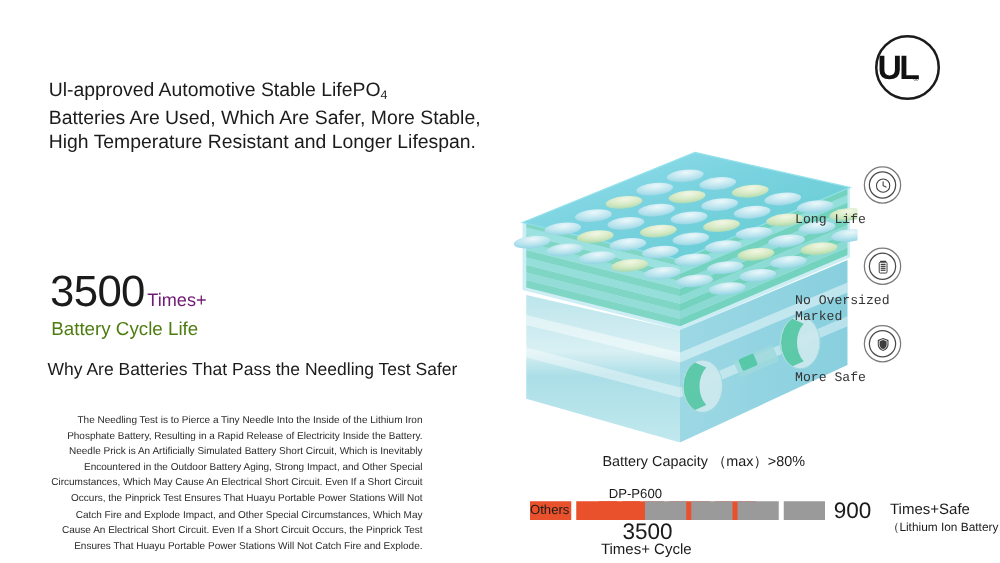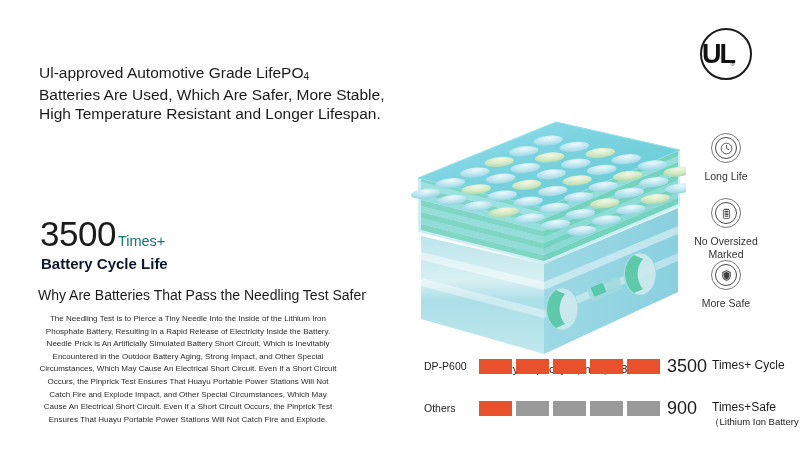--- a/index.html
+++ b/index.html
@@ -20,35 +20,35 @@
   .subhead {
     position: absolute; left: 39px; top: 63px;
     font-size: 15.5px; line-height: 19.5px; color: #1b1b1b;
     white-space: pre-line;
   }
   .subhead sub { font-size: 10px; vertical-align: baseline; position: relative; top: 2px; }
 
   
   .stat-wrap { position: absolute; left: 40px; top: 216px; display: flex; align-items: baseline; }
   .stat-num { font-size: 35px; color: #1b1b1b; letter-spacing: -0.5px; line-height: 1; }
-  .stat-unit { font-size: 14.5px; color: #0f766e; margin-left: 2px; text-align: center; }
+  .stat-unit { font-size: 14.5px; color: #701a75; margin-left: 2px; text-align: center; }
   .stat-caption {
     position: absolute; left: 41px; top: 255px;
-    font-size: 15px; color: #0f172a; font-weight: bold;
+    font-size: 15px; color: #4d7c0f;
   }
 
   
   .article-title {
     position: absolute; left: 38px; top: 287px;
     font-size: 14px; color: #1b1b1b;
   }
   .article-body {
-    position: absolute; left: 38px; top: 313px; width: 300px;
+    position: absolute; left: 38px; top: 330px; width: 300px;
     font-size: 8px; line-height: 12.6px; color: #2a2a2a;
-    text-align: center;
+    text-align: right;
   }
   .article-body p { margin: 0; }
 
   
   .render { position: absolute; left: 396px; top: 104px; width: 290px; height: 250px; }
   .render svg { display: block; }
 
   
   .ul-badge {
     position: absolute; left: 700px; top: 28px;
@@ -57,21 +57,21 @@
   }
   .ul-badge .ul-text {
     font-size: 27px; font-weight: bold; color: #111; letter-spacing: -2px;
     line-height: 1; position: relative;
   }
   .ul-badge .reg {
     position: absolute; right: -1px; bottom: 1px; font-size: 6px; font-weight: normal;
     letter-spacing: 0;
   }
 
-  .feature { position: absolute; width: 140px; text-align: center; left: 656px; }
+  .feature { position: absolute; width: 140px; left: 636px; font-family: Liberation Mono, monospace; }
   .feature .ring {
     width: 30px; height: 30px; border: 1.1px solid #7a7a7a; border-radius: 50%;
     margin: 0 auto; display: flex; align-items: center; justify-content: center;
   }
   .feature .ring .inner {
     width: 22px; height: 22px; border: 1.1px solid #4a4a4a; border-radius: 50%;
     display: flex; align-items: center; justify-content: center;
   }
   .feature .flabel {
     margin-top: 7px; font-size: 10.5px; color: #333; line-height: 13px;
@@ -80,21 +80,21 @@
   #feat-1 { top: 198px; }
   #feat-2 { top: 260px; }
 
   
   .chart { position: absolute; left: 424px; top: 350px; width: 372px; height: 96px; }
   .chart-title {
     position: absolute; left: 58px; top: 0px;
     font-size: 11.5px; color: #1b1b1b; white-space: nowrap; margin-top: 12px;
   }
   .bar-row { position: absolute; left: 0; display: flex; align-items: center; height: 16px; }
-  #row-0 { top: 8px; }
+  #row-0 { top: 39px; flex-direction: column; }
   #row-1 { top: 50px; }
   .bar-label { width: 55px; font-size: 10.5px; color: #1b1b1b; flex: none; }
   .bar-track { display: flex; gap: 4px; }
   .seg { width: 33px; height: 15px; }
   .seg.on  { background: #e8512c; }
   .seg.off { background: #9a9a9a; }
   .bar-value {
     margin-left: 7px; font-size: 18px; color: #1b1b1b; line-height: 1;
     min-width: 40px; white-space: nowrap;
   }
@@ -103,21 +103,21 @@
     position: absolute; left: 286px; top: 66px;
     font-size: 9.5px; color: #1b1b1b; white-space: nowrap;
   }
 </style>
 </head>
 <body>
 
 <div id="page">
 
 
-  <div class="subhead"><span>Ul-approved Automotive Grade LifePO</span><sub>4</sub>
+  <div class="subhead"><span>Ul-approved Automotive Stable LifePO</span><sub>4</sub>
 <span>Batteries Are Used, Which Are Safer, More Stable,
 High Temperature Resistant and Longer Lifespan.</span></div>
 
   <div class="stat-wrap">
     <span class="stat-num">3500</span>
     <span class="stat-unit">Times+</span>
   </div>
   <div class="stat-caption">Battery Cycle Life</div>
 
   <div class="article-title">Why Are Batteries That Pass the Needling Test Safer</div>

